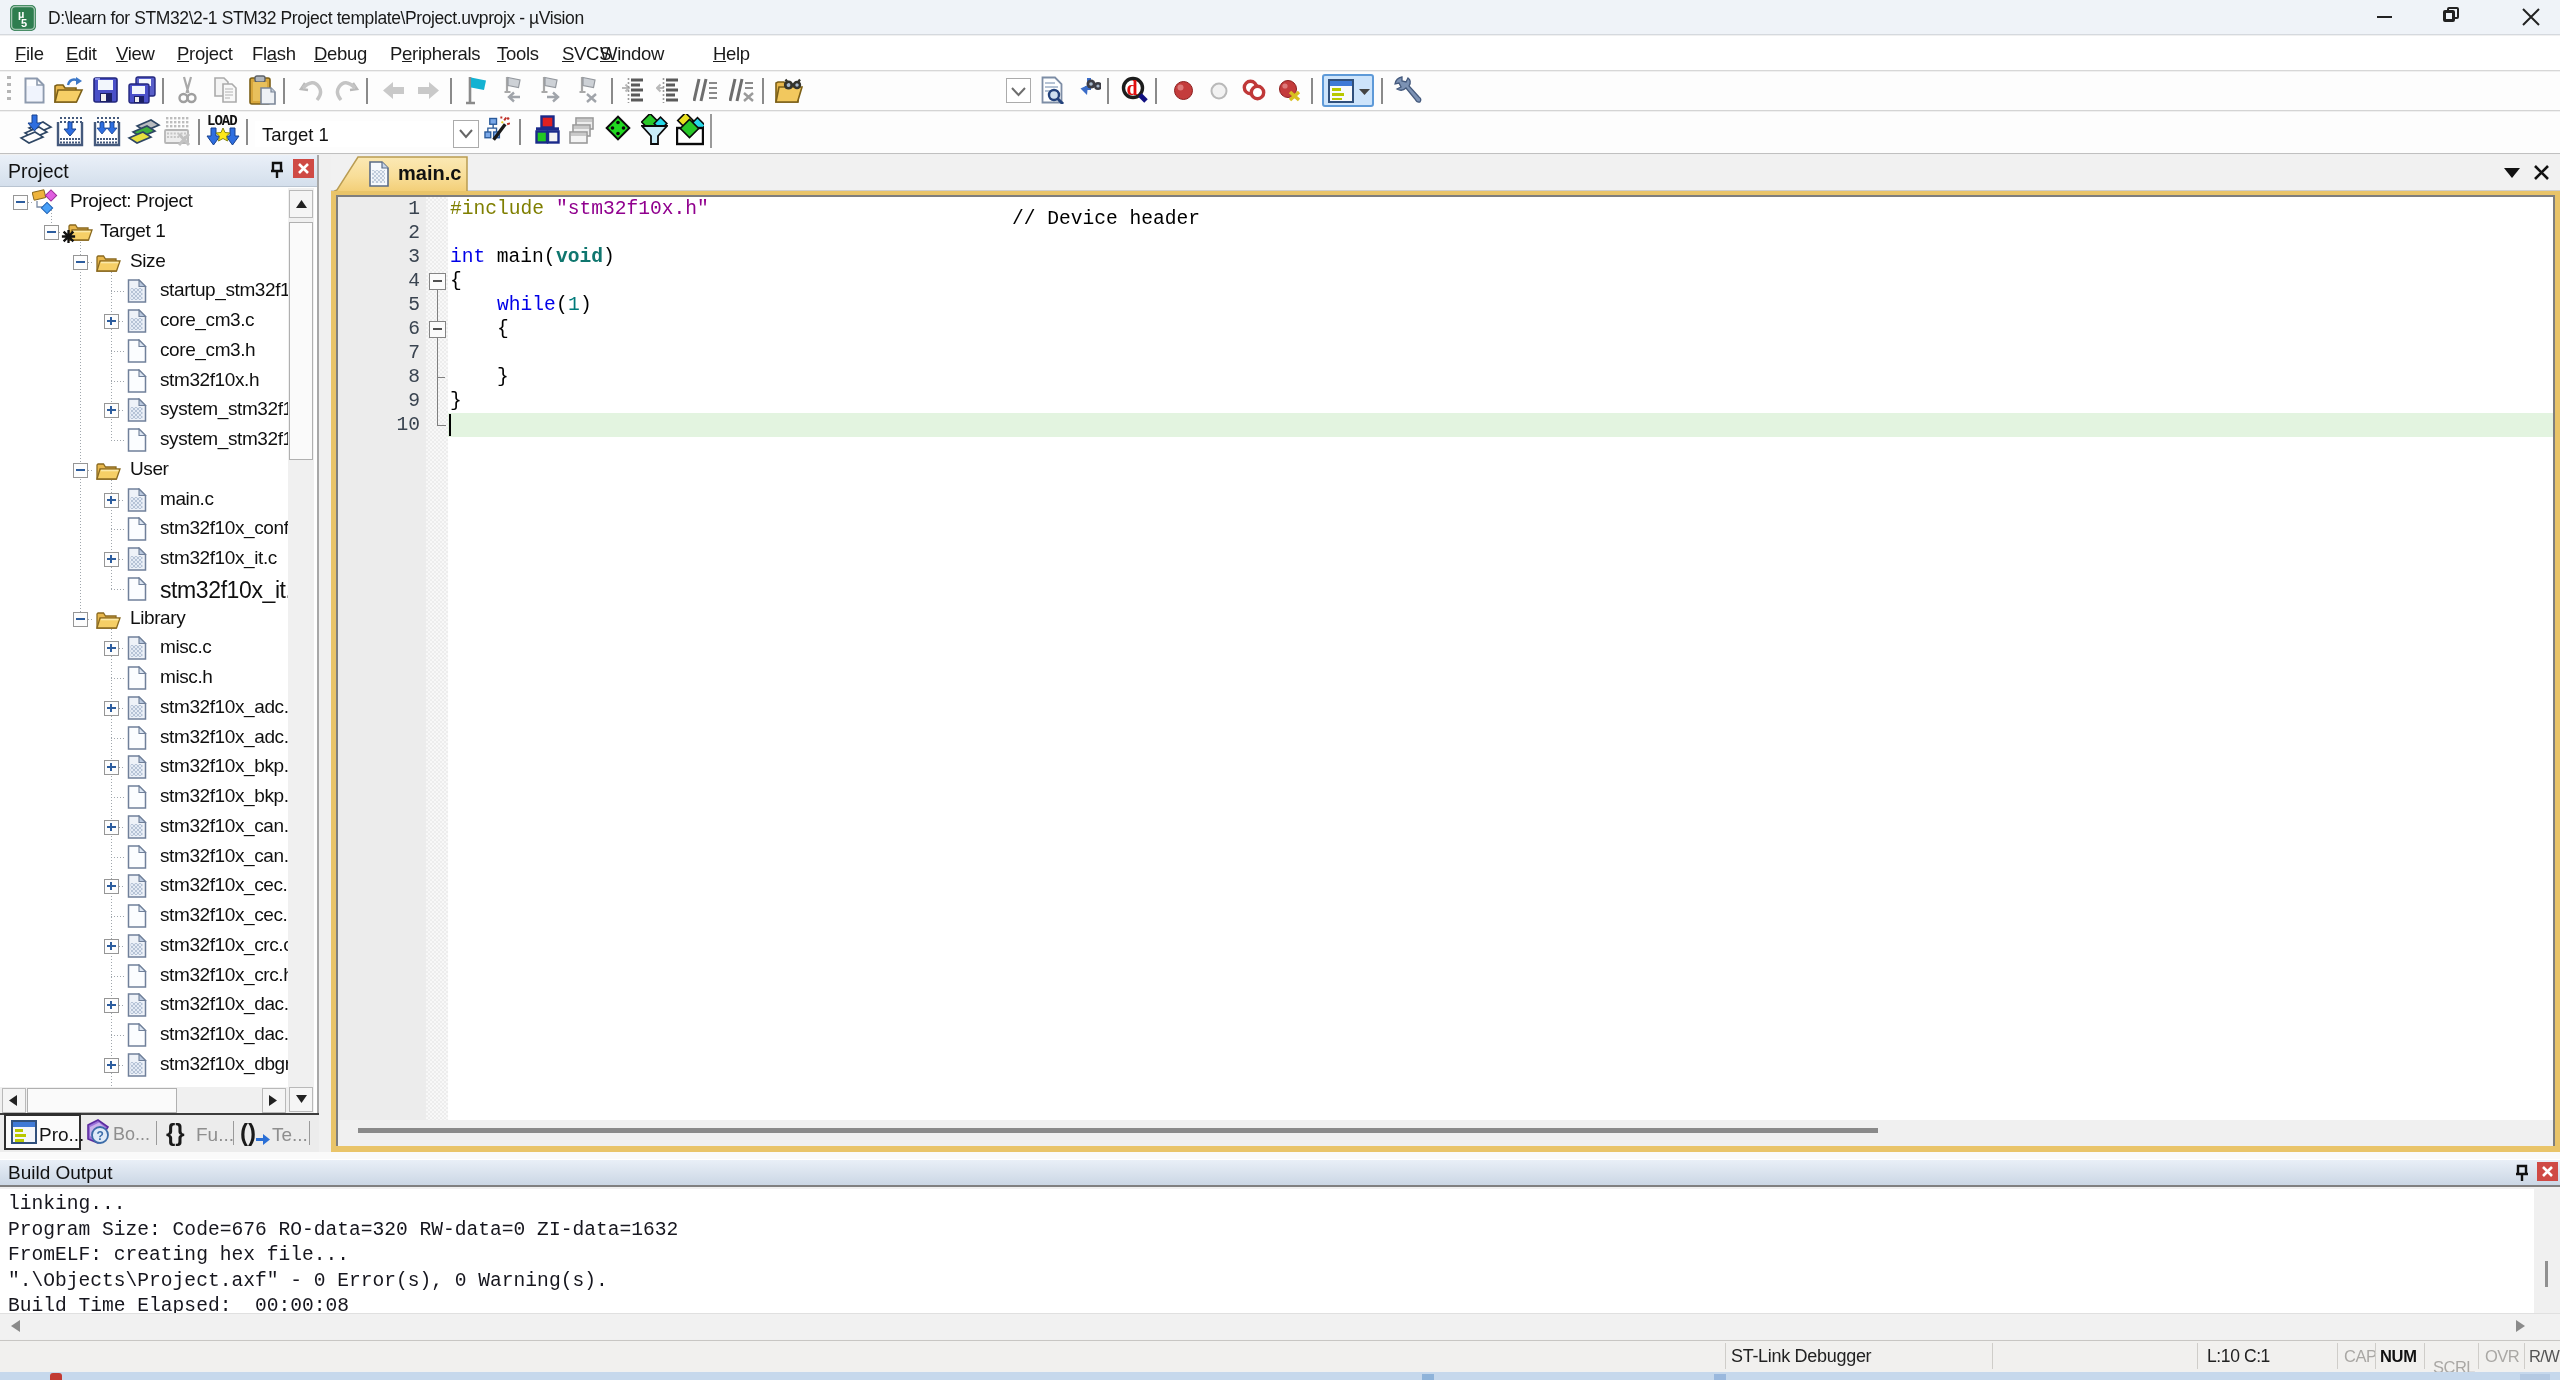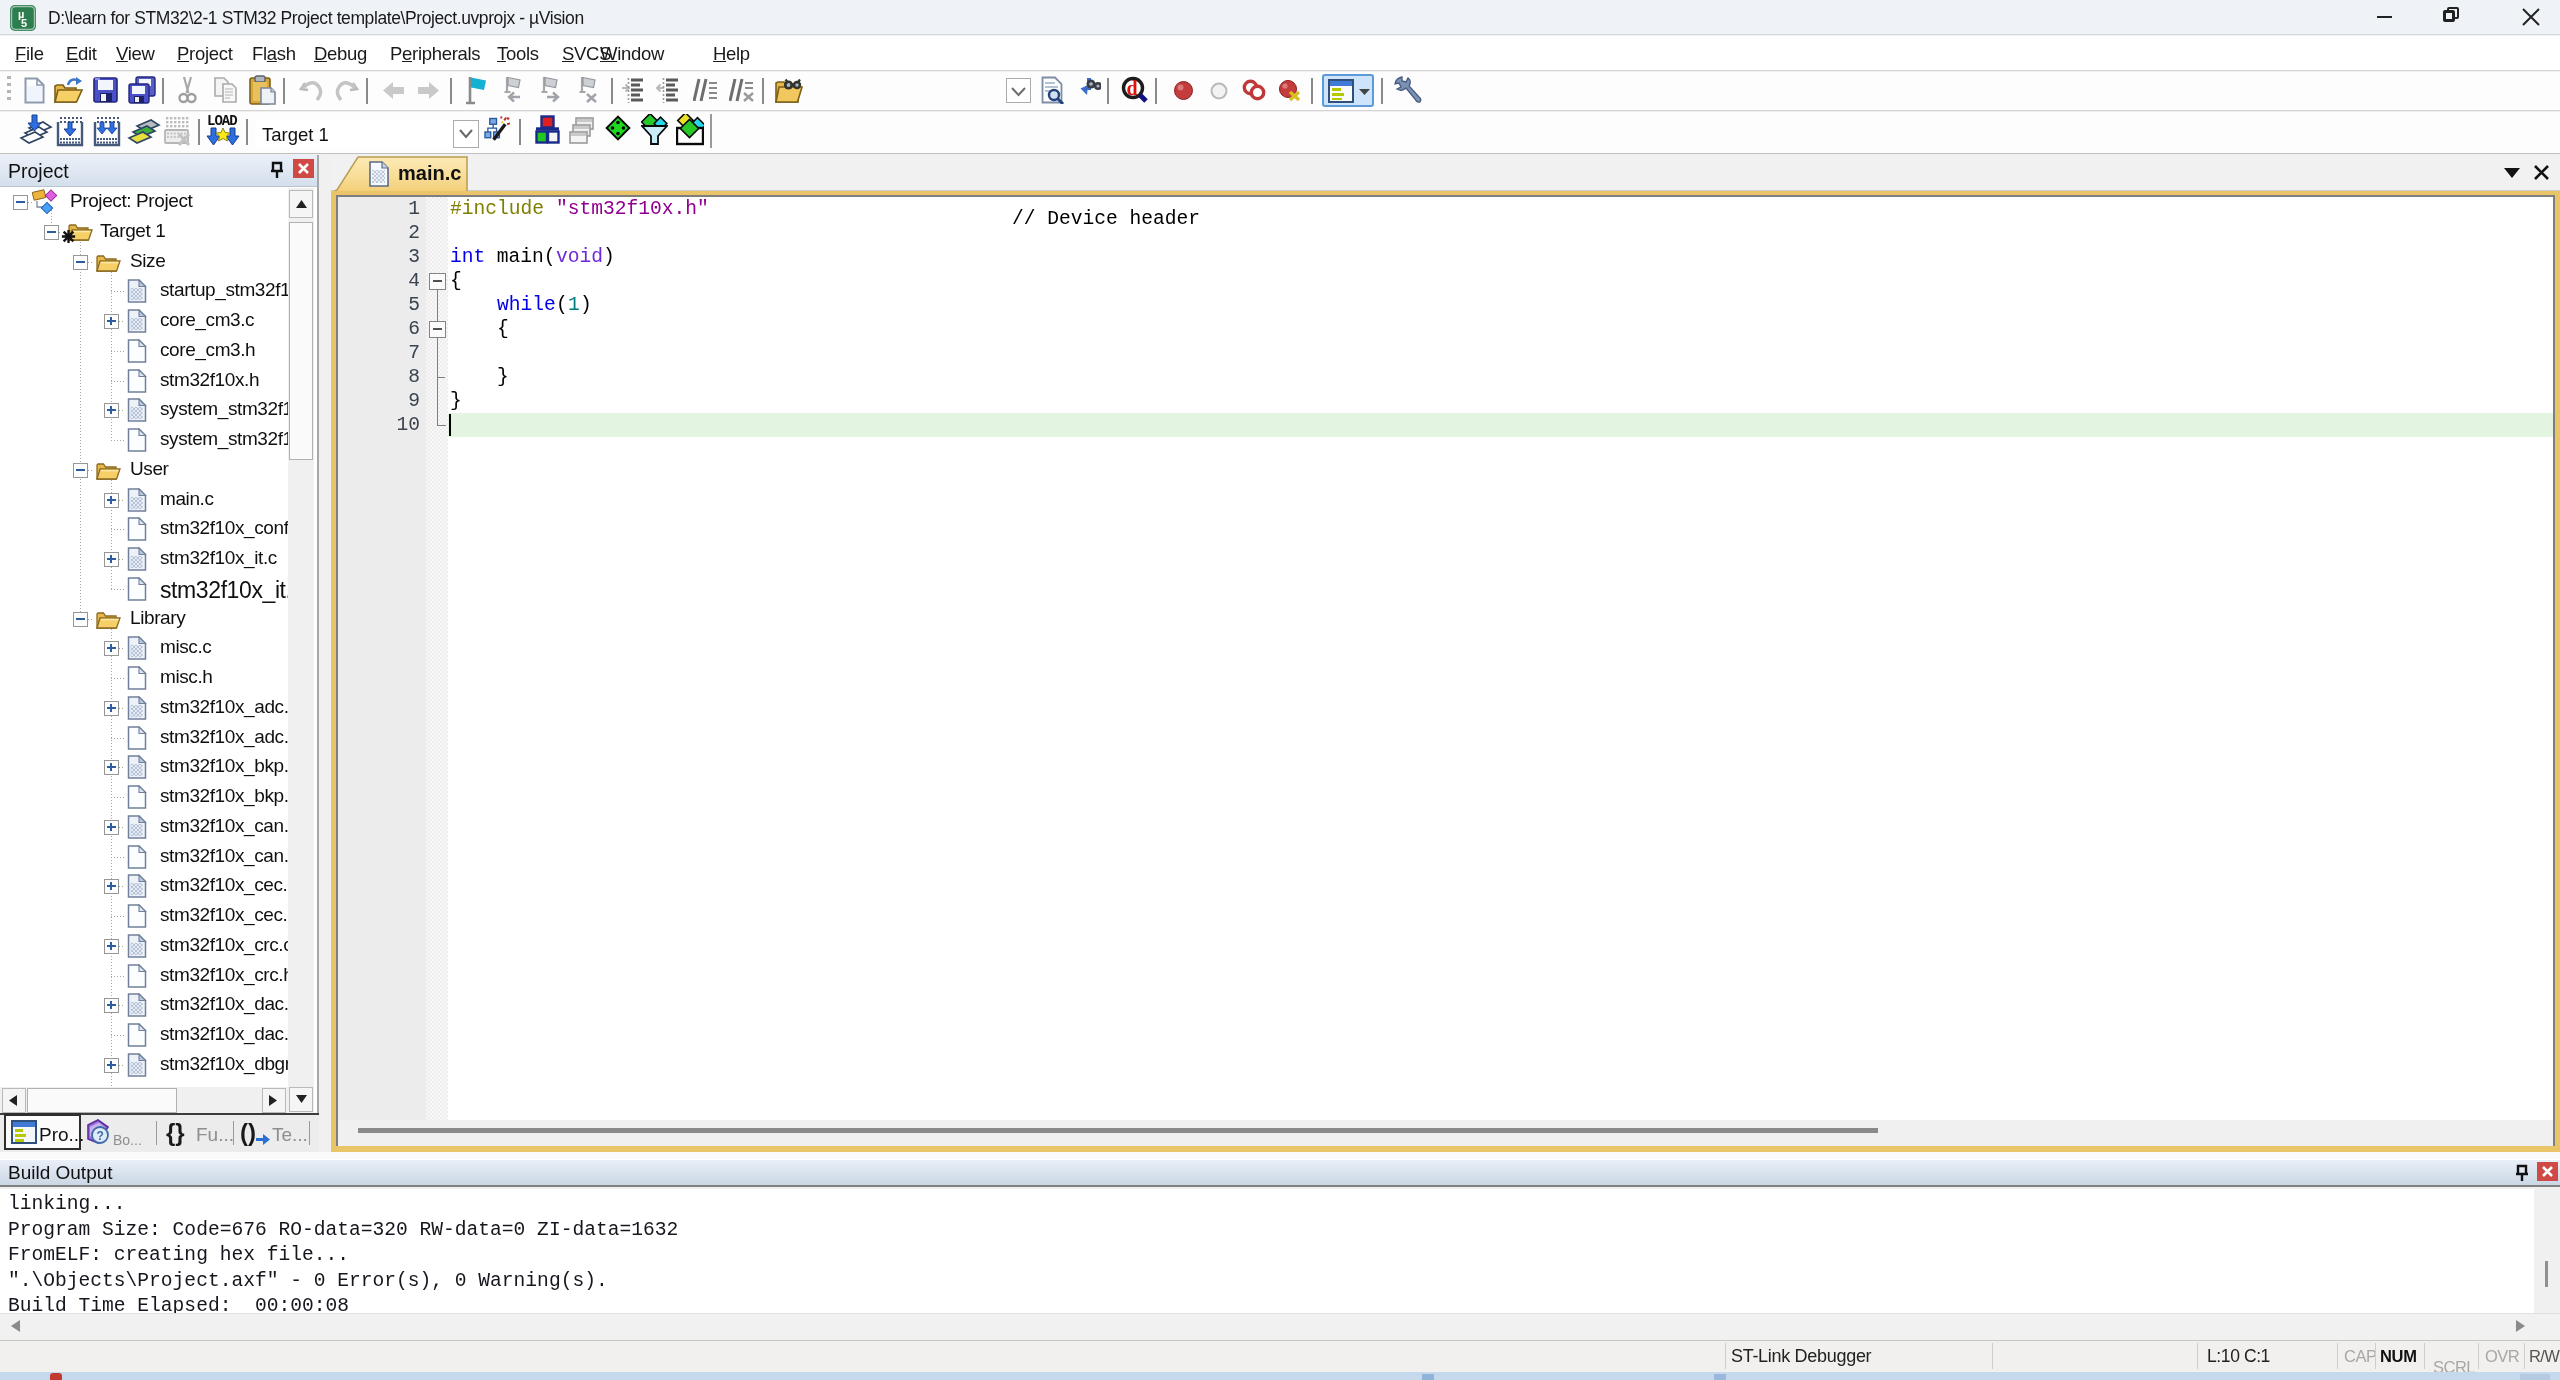--- a/index.html
+++ b/index.html
@@ -676,21 +676,21 @@
 <rect x="4" y="15" width="11" height="3" fill="#b8c800"></rect>
 <rect x="4" y="20" width="9" height="3" fill="#b8c800"></rect>
 </svg>
 <div class="abs" style="left:39px;top:1124px;font-size:19px;color:#141414;">Pro...</div>
 <svg class="abs" style="left:84px;top:1119px" width="28" height="28" viewBox="0 0 28 28">
 <path d="M4 6 L14 1 L24 8 L14 24 L4 20 Z" fill="#9a70d8" stroke="#5b2ca0" stroke-width="1.6"></path>
 <path d="M6 8 L15 3.5 L21 8.5 L13 21 L6 17 Z" fill="#c9b2ec"></path>
 <circle cx="16" cy="16" r="8" fill="#dfeaf8" stroke="#3b6ca8" stroke-width="1.8"></circle>
 <text x="12.5" y="21" font-size="12" font-weight="bold" fill="#3b6ca8">?</text>
 </svg>
-<div class="abs" style="left:113px;top:1124px;font-size:14px;color:#8e8e8e;margin-top:8px;">Bo...</div>
+<div class="abs" style="left:113px;top:1124px;font-size:18px;color:#8e8e8e;">Bo...</div>
 <div class="abs" style="left:156px;top:1121px;width:1px;height:24px;background:#9a9a9a;"></div>
 <div class="abs" style="left:166px;top:1119px;font-size:24px;font-weight:bold;color:#1a1a1a;">{}</div>
 <div class="abs" style="left:196px;top:1124px;font-size:19px;color:#8e8e8e;">Fu...</div>
 <div class="abs" style="left:233px;top:1121px;width:1px;height:24px;background:#9a9a9a;"></div>
 <div class="abs" style="left:240px;top:1119px;font-size:24px;font-weight:bold;color:#1a1a1a;">()</div>
 <svg class="abs" style="left:255px;top:1133px" width="16" height="13" viewBox="0 0 16 13">
     <path d="M1 5 L8 5 L8 1 L15 6.5 L8 12 L8 8 L1 8 Z" fill="#2a6fd6"></path>
   </svg>
 <div class="abs" style="left:272px;top:1124px;font-size:19px;color:#8e8e8e;">Te...</div>
 <div class="abs" style="left:309px;top:1121px;width:1px;height:24px;background:#9a9a9a;"></div>
@@ -750,21 +750,21 @@
 <div class="mono abs" style="left:338px;top:389px;width:82px;text-align:right;font-size:19.6px;line-height:24px;color:#3a4450;">9</div>
 <div class="mono abs" style="left:338px;top:413px;width:82px;text-align:right;font-size:19.6px;line-height:24px;color:#3a4450;">10</div>
 
 <div class="abs" style="left:448px;top:413px;width:2105px;height:24px;background:#e3f4e0;"></div>
 
 <div class="mono abs" style="left:450px;top:197px;font-size:19.6px;line-height:24px;color:#7f7f00;white-space:pre;">#include</div>
 <div class="mono abs" style="left:556px;top:197px;font-size:19.6px;line-height:24px;color:#90008e;white-space:pre;">"stm32f10x.h"</div>
 <div class="mono abs" style="left:1012px;top:207px;font-size:19.6px;line-height:24px;color:#000000;white-space:pre;">// Device header</div>
 <div class="mono abs" style="left:450px;top:245px;font-size:19.6px;line-height:24px;color:#0000e8;white-space:pre;">int</div>
 <div class="mono abs" style="left:485px;top:245px;font-size:19.6px;line-height:24px;color:#000000;white-space:pre;"> main(</div>
-<div class="mono abs" style="left:556px;top:245px;font-size:19.6px;line-height:24px;color:#6d28d9;white-space:pre;">void</div>
+<div class="mono abs" style="left:556px;top:245px;font-size:19.6px;line-height:24px;color:#0f766e;white-space:pre;font-weight:bold;">void</div>
 <div class="mono abs" style="left:603px;top:245px;font-size:19.6px;line-height:24px;color:#000000;white-space:pre;">)</div>
 <div class="mono abs" style="left:450px;top:269px;font-size:19.6px;line-height:24px;color:#000000;white-space:pre;">{</div>
 <div class="mono abs" style="left:497px;top:293px;font-size:19.6px;line-height:24px;color:#0000e8;white-space:pre;">while</div>
 <div class="mono abs" style="left:556px;top:293px;font-size:19.6px;line-height:24px;color:#000000;white-space:pre;">(</div>
 <div class="mono abs" style="left:568px;top:293px;font-size:19.6px;line-height:24px;color:#007a7a;white-space:pre;">1</div>
 <div class="mono abs" style="left:580px;top:293px;font-size:19.6px;line-height:24px;color:#000000;white-space:pre;">)</div>
 <div class="mono abs" style="left:497px;top:317px;font-size:19.6px;line-height:24px;color:#000000;white-space:pre;">{</div>
 <div class="mono abs" style="left:497px;top:365px;font-size:19.6px;line-height:24px;color:#000000;white-space:pre;">}</div>
 <div class="mono abs" style="left:450px;top:389px;font-size:19.6px;line-height:24px;color:#000000;white-space:pre;">}</div>
 

